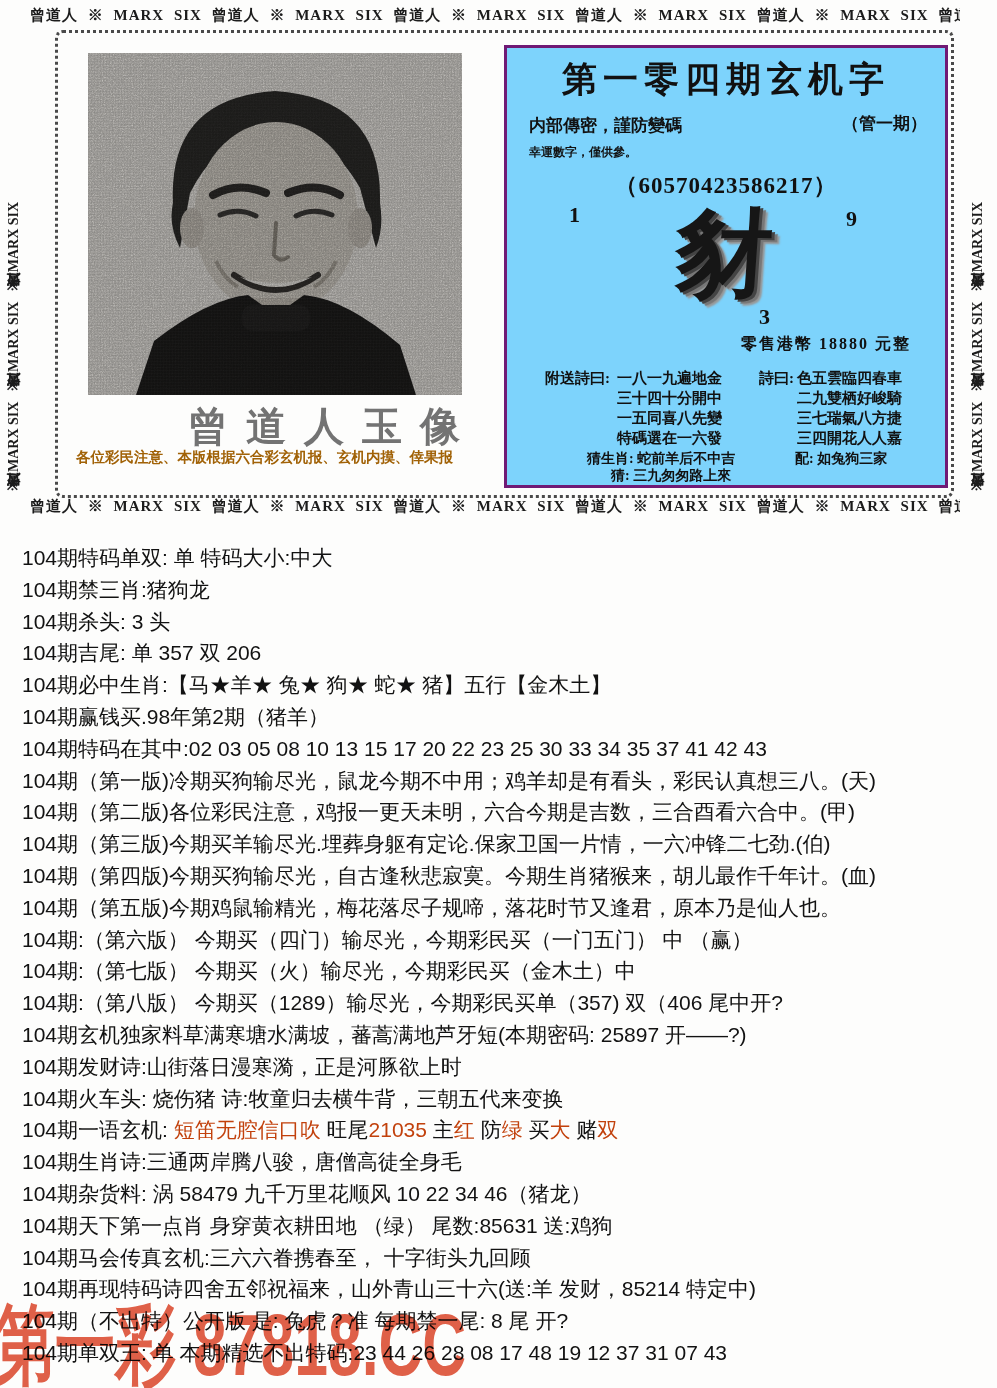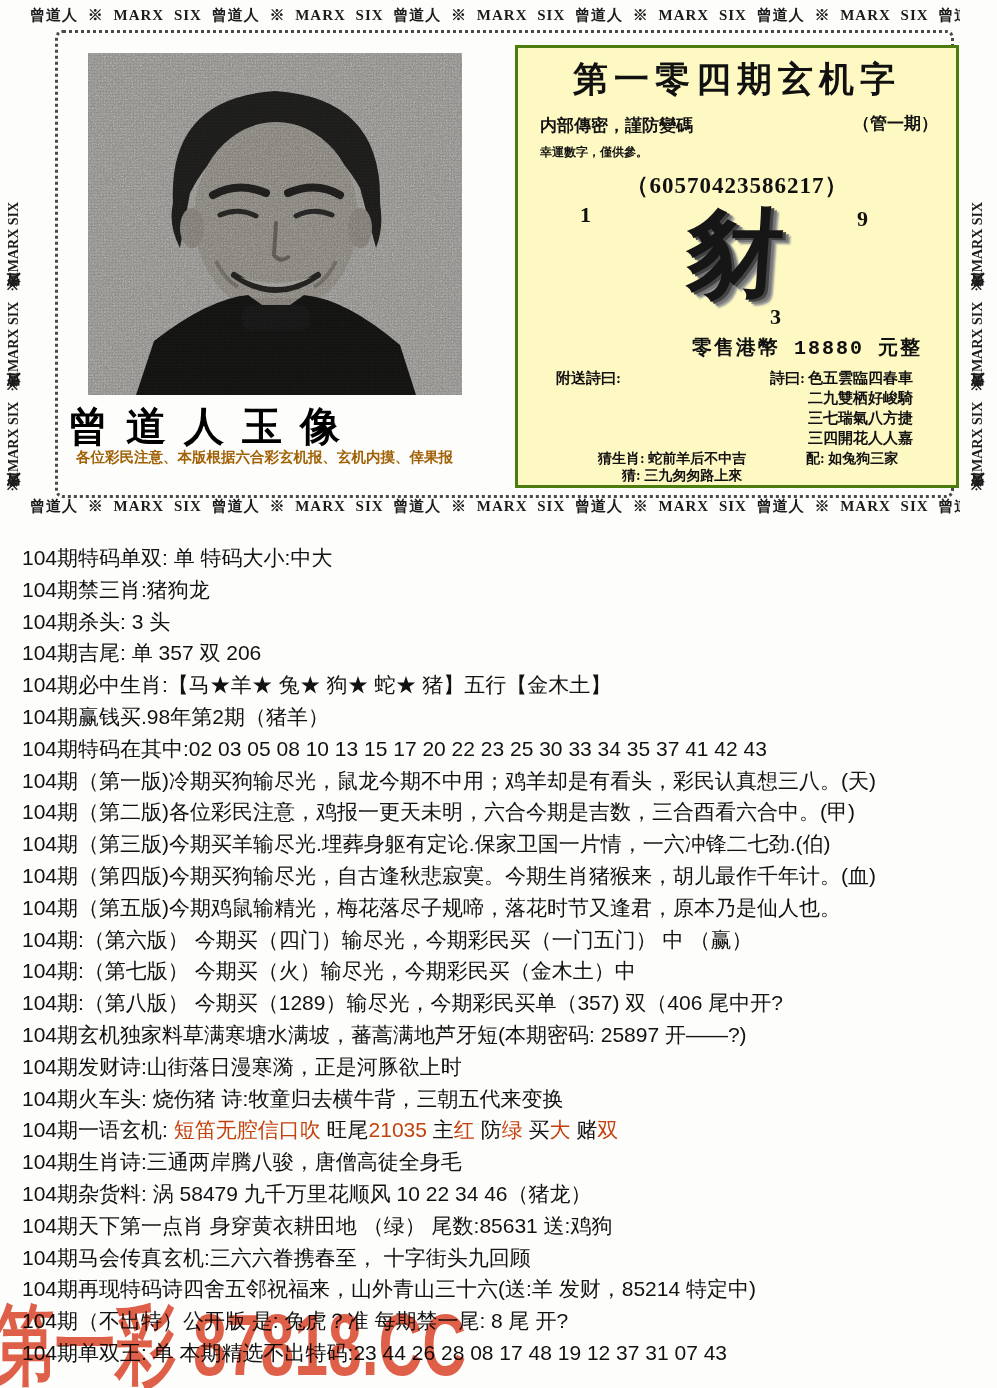--- a/index.html
+++ b/index.html
@@ -20,45 +20,45 @@
 
   
   .frame{position:absolute;left:55px;top:30px;width:893px;height:462px;
          border:3px dotted #4a4a4a;border-radius:8px;background:#fdfdfc;}
 
   
   .photo{position:absolute;left:30px;top:20px;width:374px;height:342px;background:#e9e6e1;overflow:hidden;}
   .photo:after{content:"";position:absolute;inset:0;
      background:repeating-linear-gradient(0deg,rgba(60,60,60,.08) 0 1px,transparent 1px 3px),
                 repeating-linear-gradient(90deg,rgba(60,60,60,.06) 0 1px,transparent 1px 3px);}
-  .caption{position:absolute;left:10px;top:366px;width:410px;text-align:left;
+  .caption{position:absolute;left:10px;top:366px;width:410px;text-align:right;
            font-family:"Liberation Serif",serif;font-weight:bold;font-size:40px;
-           letter-spacing:18px;color:#000000;white-space:nowrap;}
+           letter-spacing:18px;color:#737373;white-space:nowrap;}
   .photo-notes{position:absolute;left:18px;top:414px;width:430px;font-size:14.5px;
                line-height:21px;color:#a16207;font-family:"Liberation Serif",serif;font-weight:bold;}
 
   
-  .mystic{position:absolute;left:457px;top:12px;width:438px;height:437px;
-          border:3px solid #4d7c0f;background:#fef9c3;font-family:"Liberation Serif",serif;color:#111;}
+  .mystic{position:absolute;left:446px;top:12px;width:438px;height:437px;
+          border:3px solid #701a75;background:#7dd3fc;font-family:"Liberation Serif",serif;color:#111;}
   .mystic .title{position:absolute;top:8px;left:0;width:100%;text-align:center;
                  font-size:35px;font-weight:bold;letter-spacing:6px;white-space:nowrap;}
   .mystic .row1-l{position:absolute;left:22px;top:66px;font-size:17px;font-weight:bold;}
   .mystic .row1-r{position:absolute;right:18px;top:64px;font-size:17px;font-weight:bold;}
   .mystic .row2{position:absolute;left:22px;top:96px;font-size:12px;font-weight:bold;}
   .mystic .code{position:absolute;left:0;top:122px;width:100%;text-align:center;
                 font-size:23px;font-weight:bold;letter-spacing:1px;}
   .glyph-zone{position:absolute;left:0;top:150px;width:100%;height:130px;}
   .glyph{position:absolute;left:50%;top:6px;transform:translateX(-52%) skewX(-4deg);
          font-size:96px;line-height:100px;font-weight:bold;color:#161616;
          text-shadow:3px 2px 0 #444,6px 4px 1px #777,8px 6px 2px #999;}
   .gn{position:absolute;font-size:22px;font-weight:bold;color:#111;font-family:"Liberation Serif",serif;}
   .gn.n1{left:62px;top:4px;}
   .gn.n9{right:88px;top:8px;}
   .gn.n3{left:252px;top:106px;}
-  .mystic .price{position:absolute;right:34px;top:286px;font-size:20px;font-weight:bold;letter-spacing:2px;font-family:Liberation Mono, monospace;}
+  .mystic .price{position:absolute;right:34px;top:286px;font-size:16px;font-weight:bold;letter-spacing:2px;}
   .poems{position:absolute;left:0;top:320px;width:100%;font-size:15px;font-weight:bold;line-height:20px;}
   .poem-left{position:absolute;left:38px;top:0;text-align:center;}
   .poem-left .lbl{position:absolute;left:0;top:0;white-space:nowrap;}
   .poem-left .lines{margin-left:72px;}
   .poem-right{position:absolute;left:252px;top:0;}
   .poem-right .lbl{position:absolute;left:0;top:0;white-space:nowrap;}
   .poem-right .lines{margin-left:38px;}
   .guesses{position:absolute;left:0;top:402px;width:100%;font-size:14px;font-weight:bold;line-height:17px;}
   .guess-l{position:absolute;left:80px;top:0;white-space:nowrap;}
   .guess-r{position:absolute;left:288px;top:0;white-space:nowrap;}
@@ -141,20 +141,26 @@
         <span class="gn n9">9</span>
         <span class="glyph">豺</span>
         <span class="gn n3">3</span>
       </div>
 
       <div class="price">零售港幣 18880 元整</div>
 
       <div class="poems">
         <div class="poem-left">
           <span class="lbl">附送詩曰:</span>
+          <div class="lines">
+            <div>一八一九遍地金</div>
+            <div>三十四十分開中</div>
+            <div>一五同喜八先變</div>
+            <div>特碼選在一六發</div>
+          </div>
         </div>
         <div class="poem-right">
           <span class="lbl">詩曰:</span>
           <div class="lines">
             <div>色五雲臨四春車</div>
             <div>二九雙栖好峻騎</div>
             <div>三七瑞氣八方捷</div>
             <div>三四開花人人嘉</div>
           </div>
         </div>

